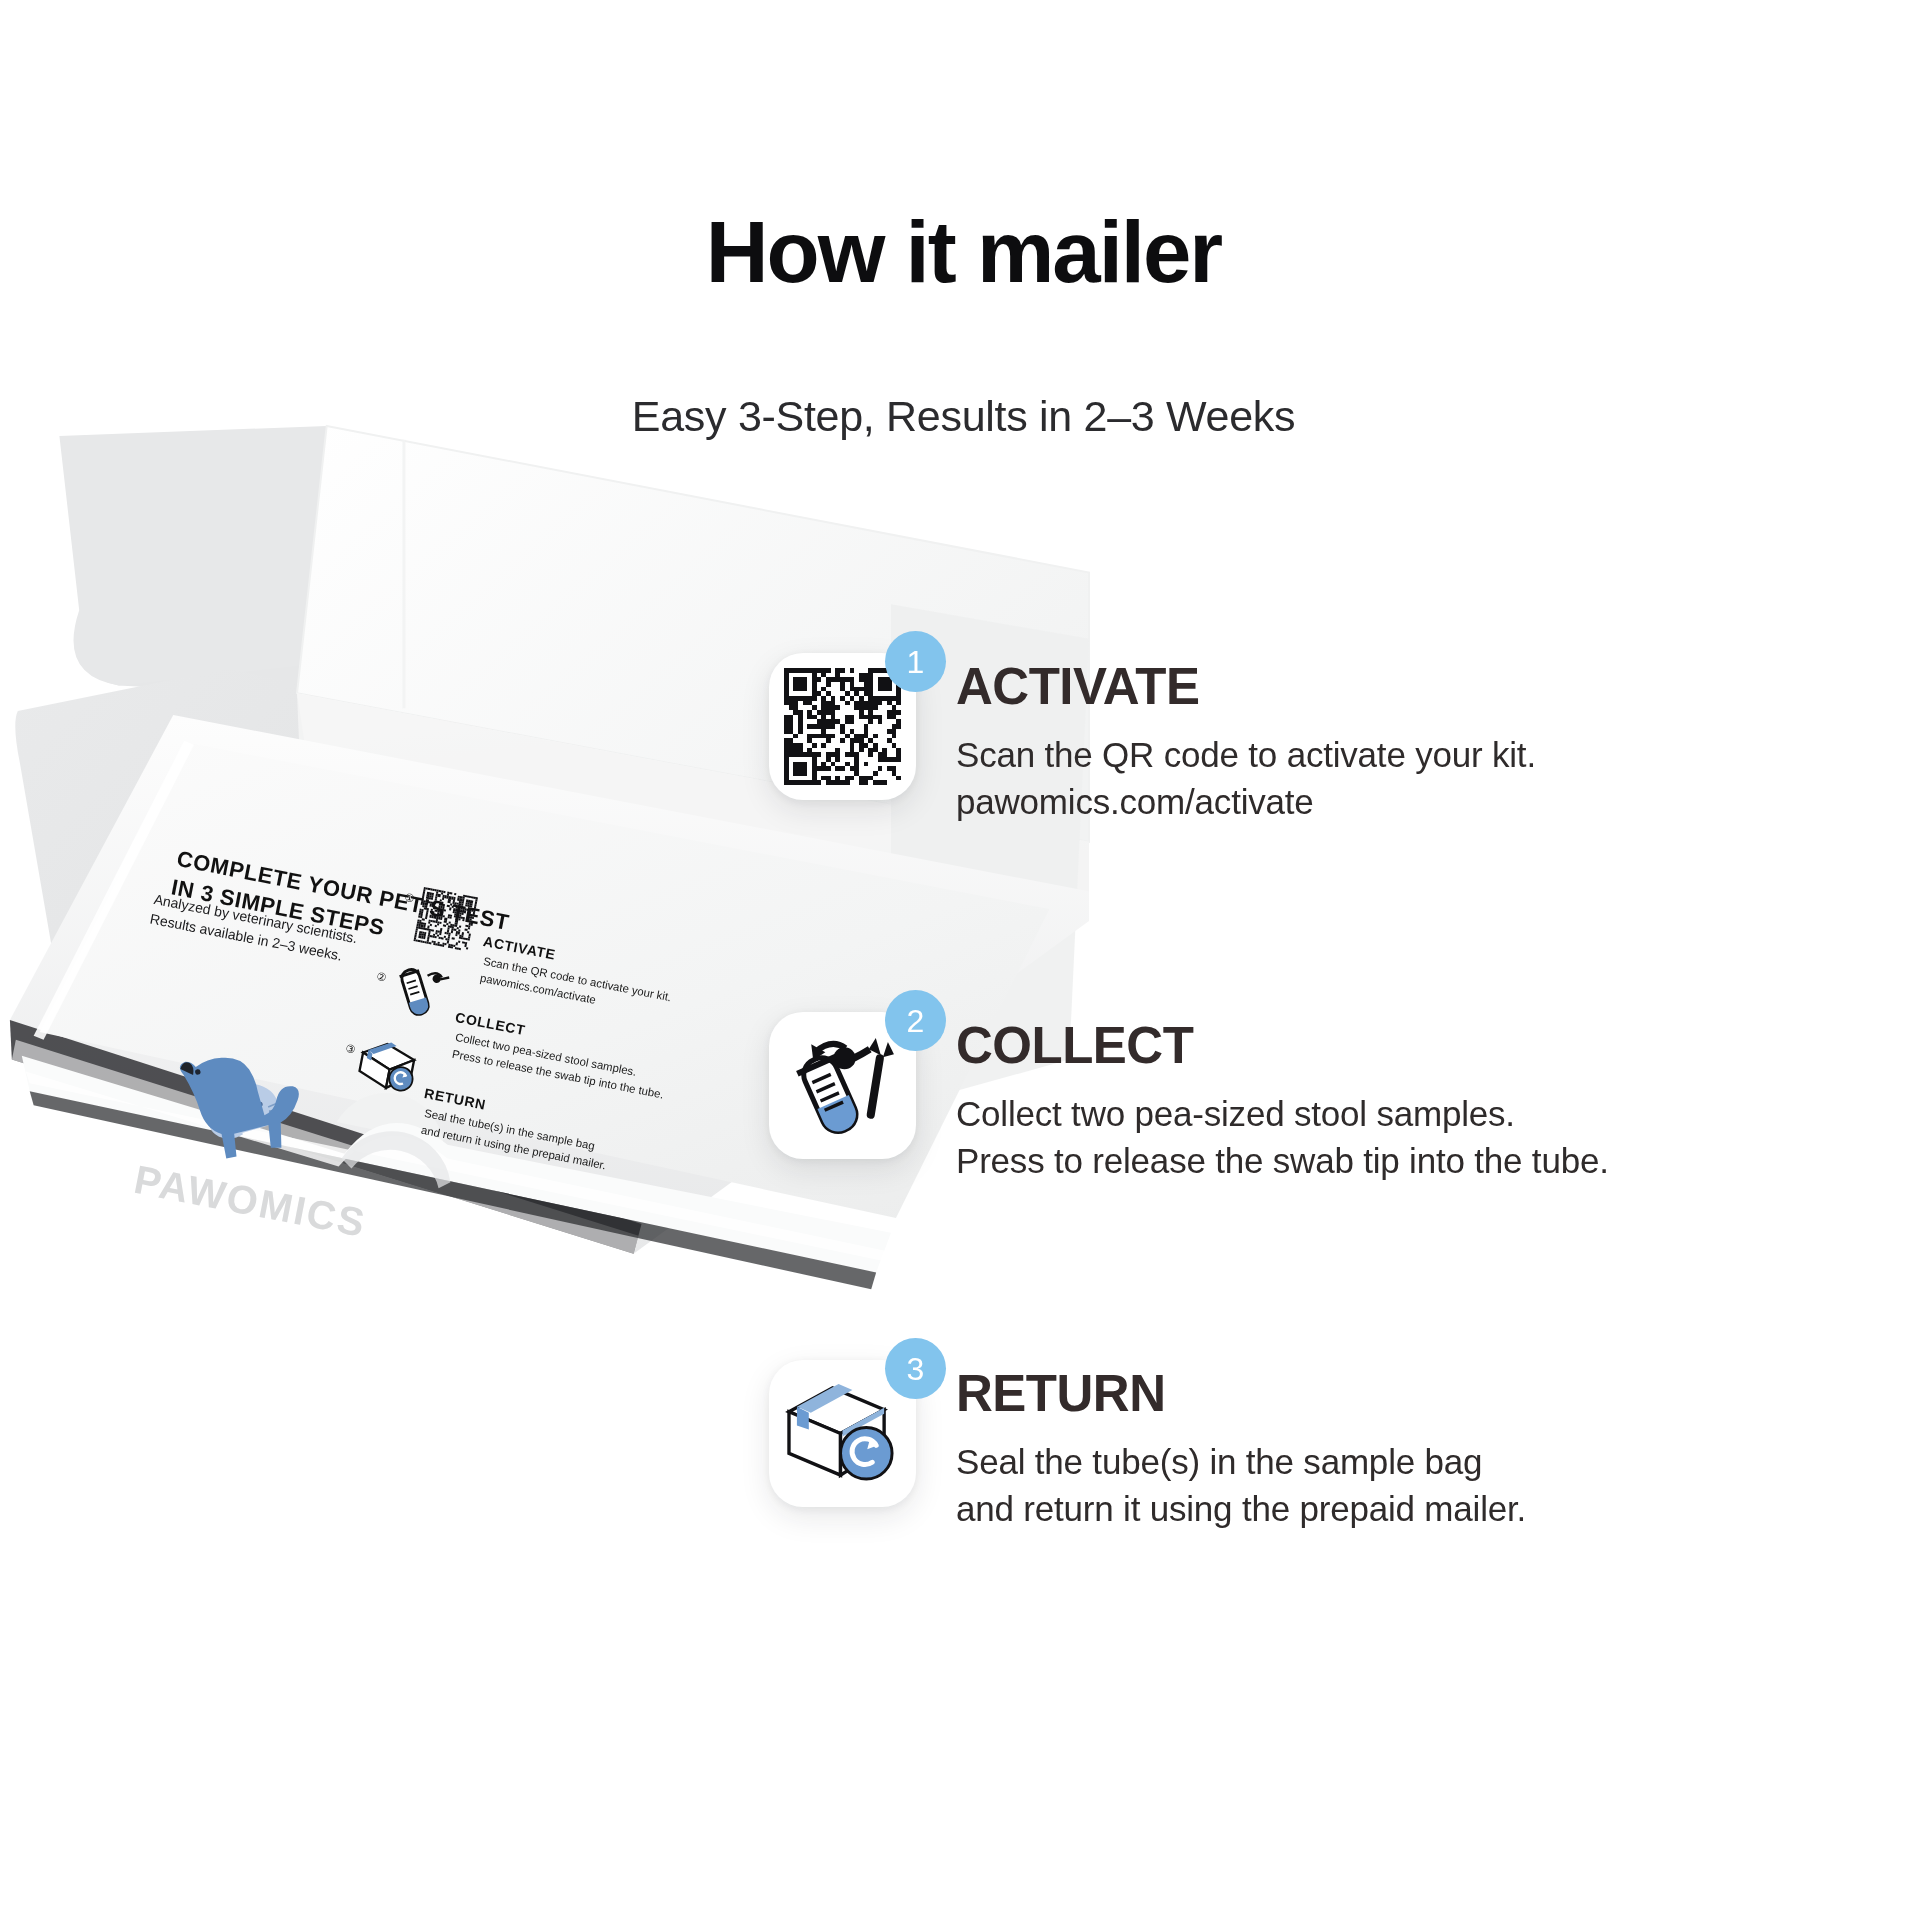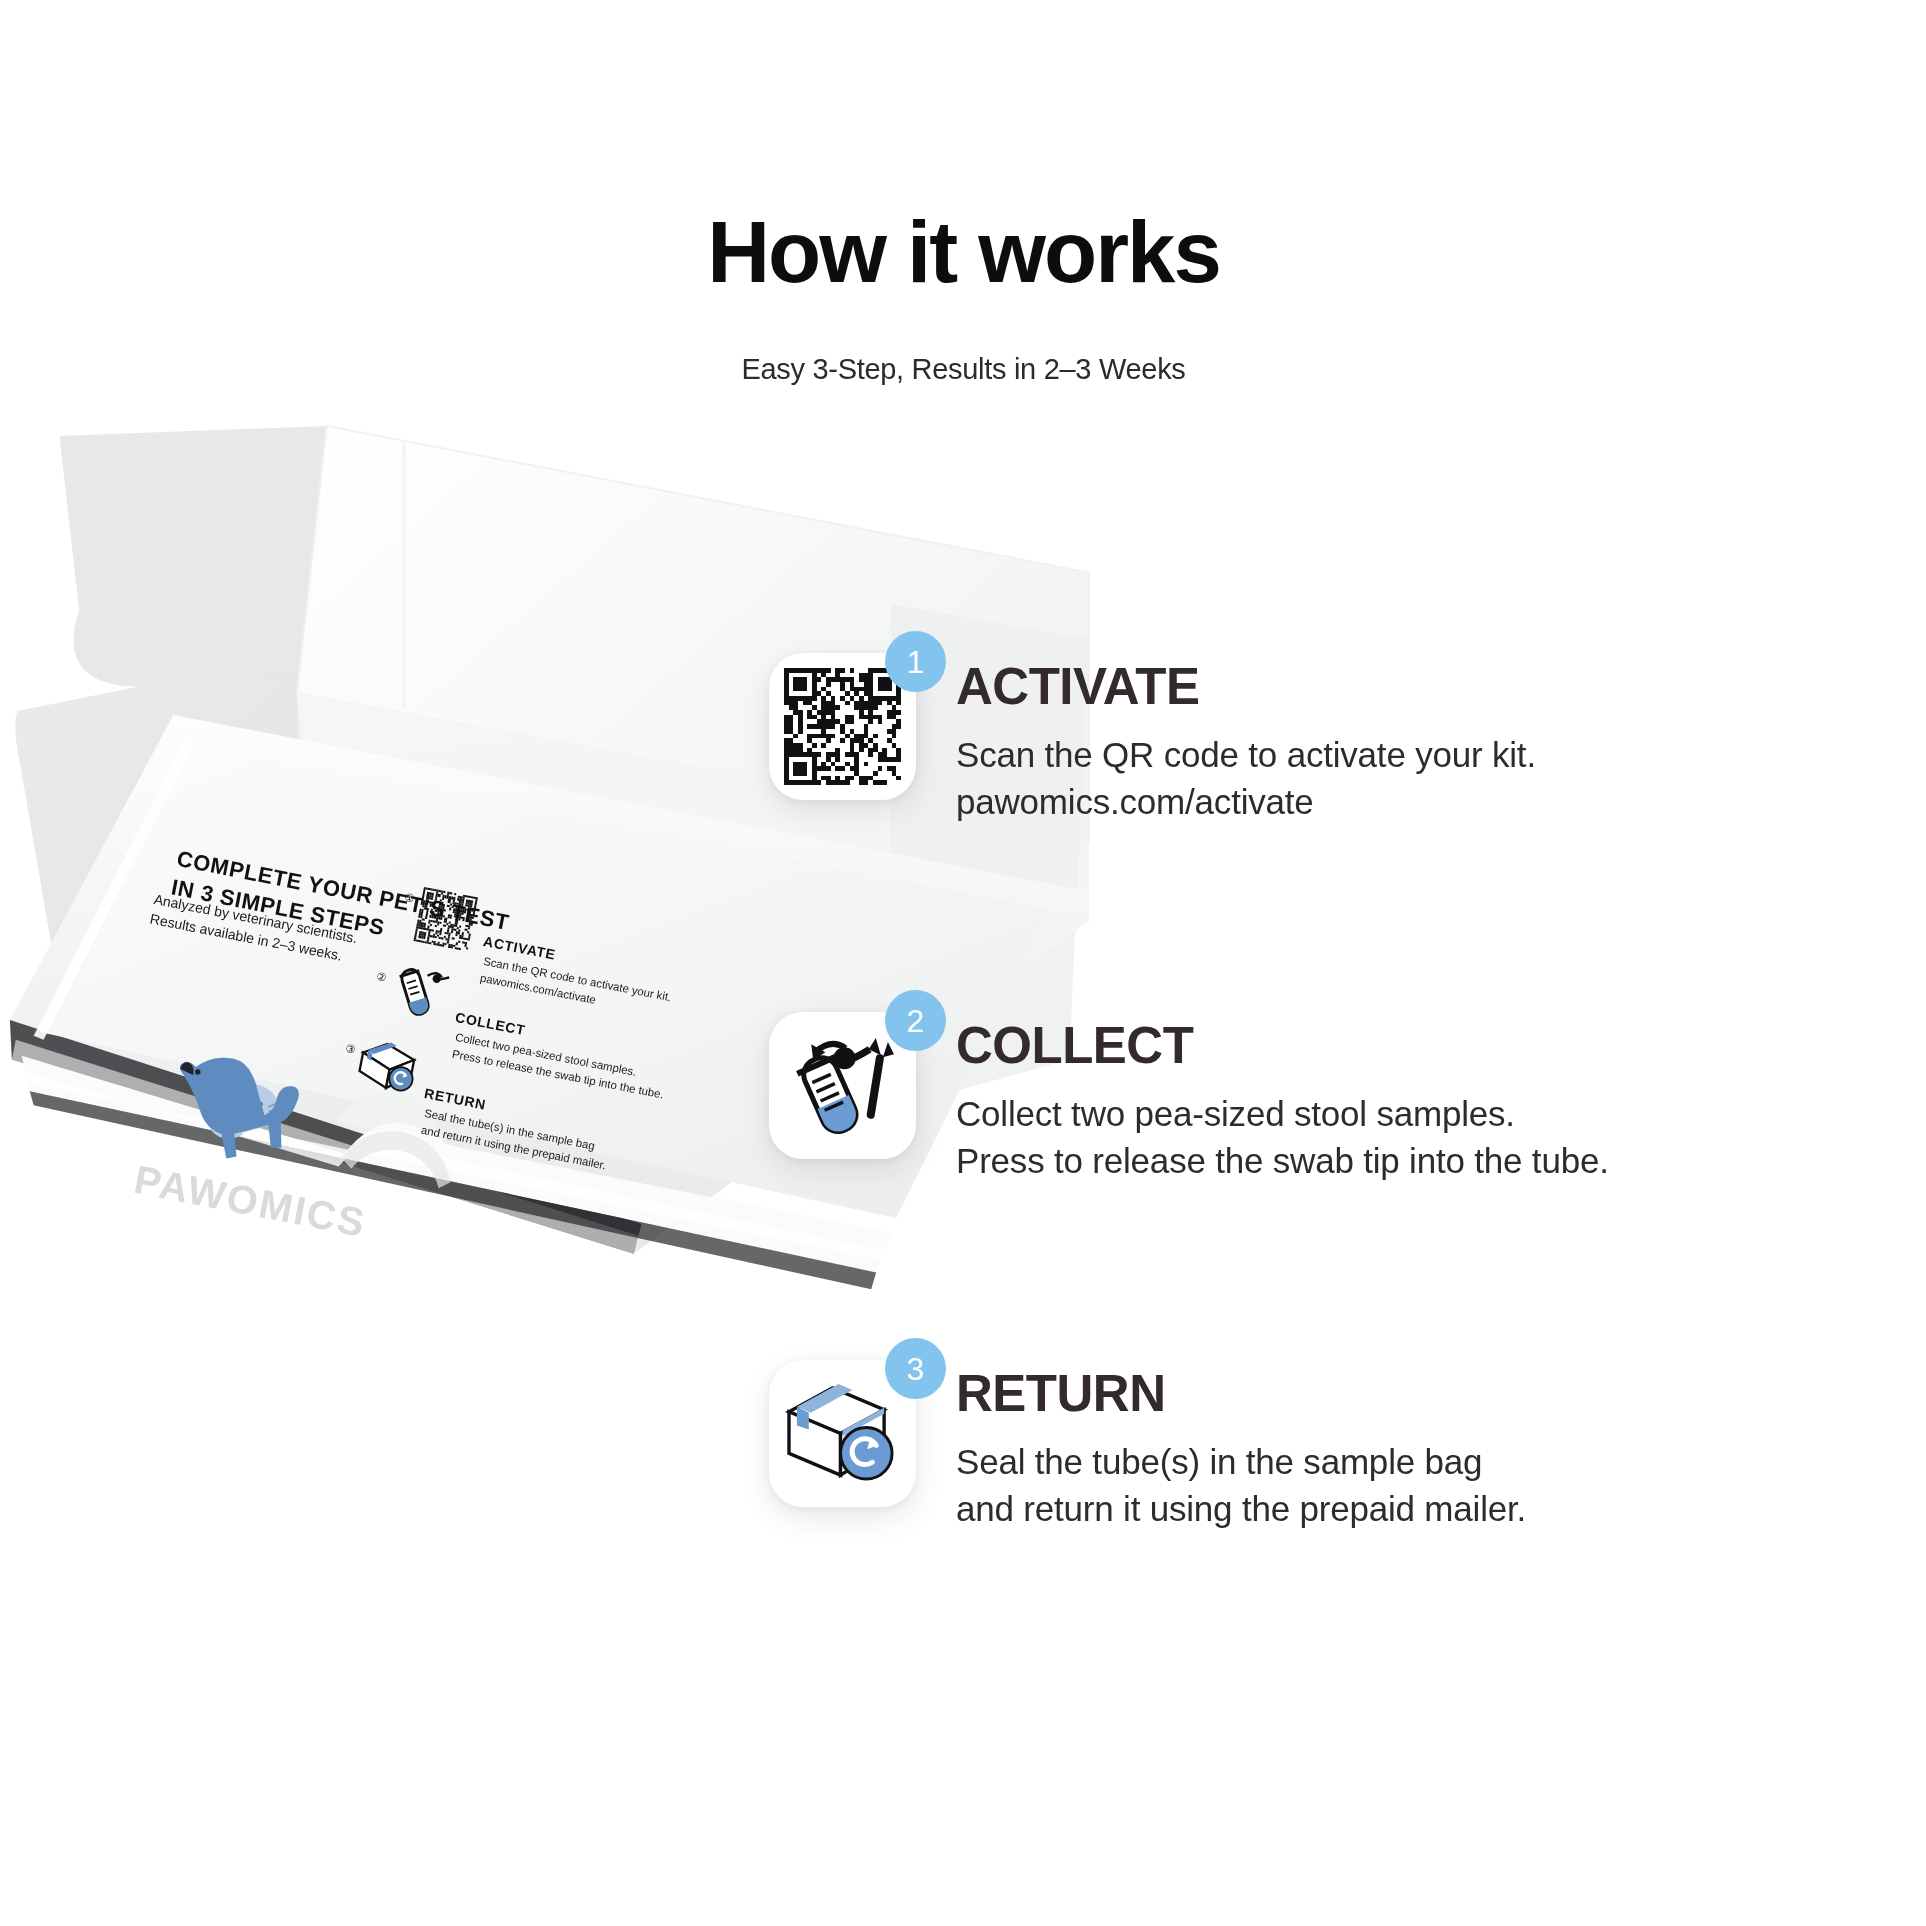--- a/index.html
+++ b/index.html
@@ -11,22 +11,22 @@
   }
   #stage { position: relative; width: 1927px; height: 1927px; background:#fff; }
 
   
   .hdr { position:absolute; left:0; right:0; top:208px; text-align:center; }
   .hdr-title {
     font-size: 87px; font-weight: 800; letter-spacing: -2px;
     color:#0d0d0f; line-height:1.0;
   }
   .hdr-sub {
-    margin-top: 58px;
-    font-size: 29px; font-weight: 400; color:#2b2b2e; letter-spacing:-0.3px;
+    margin-top: 97px;
+    font-size: 43px; font-weight: 400; color:#2b2b2e; letter-spacing:-0.3px;
   }
 
   
   #boxart { position:absolute; left:0px; top:426px; width:1089px; height:990px; }
   #boxart svg { display:block; width:1089px; height:990px; overflow:visible; }
 
   
   .insert-layer { position:absolute; left:0; top:426px; width:1089px; height:990px; pointer-events:none; }
   .ins { position:absolute; transform-origin: 0 0; white-space:nowrap; color:#111; }
 
@@ -67,21 +67,21 @@
   .qr { display:grid; width:117px; height:117px; }
   .qr i { display:block; }
   .qr i.on { background:#111114; }
 </style>
 </head>
 <body>
 
 <div id="stage">
 
   <div class="hdr">
-    <div class="hdr-title">How it works</div>
+    <div class="hdr-title">How it mailer</div>
     <div class="hdr-sub">Easy 3-Step, Results in 2–3 Weeks</div>
   </div>
 
   <div id="boxart">
     <svg viewBox="0 0 1100 1000" xmlns="http://www.w3.org/2000/svg">
       <defs>
         <linearGradient id="lidG" x1="0" y1="0" x2="0.3" y2="1">
           <stop offset="0" stop-color="#fcfcfc"></stop>
           <stop offset="0.55" stop-color="#f4f5f5"></stop>
           <stop offset="1" stop-color="#eceded"></stop>

